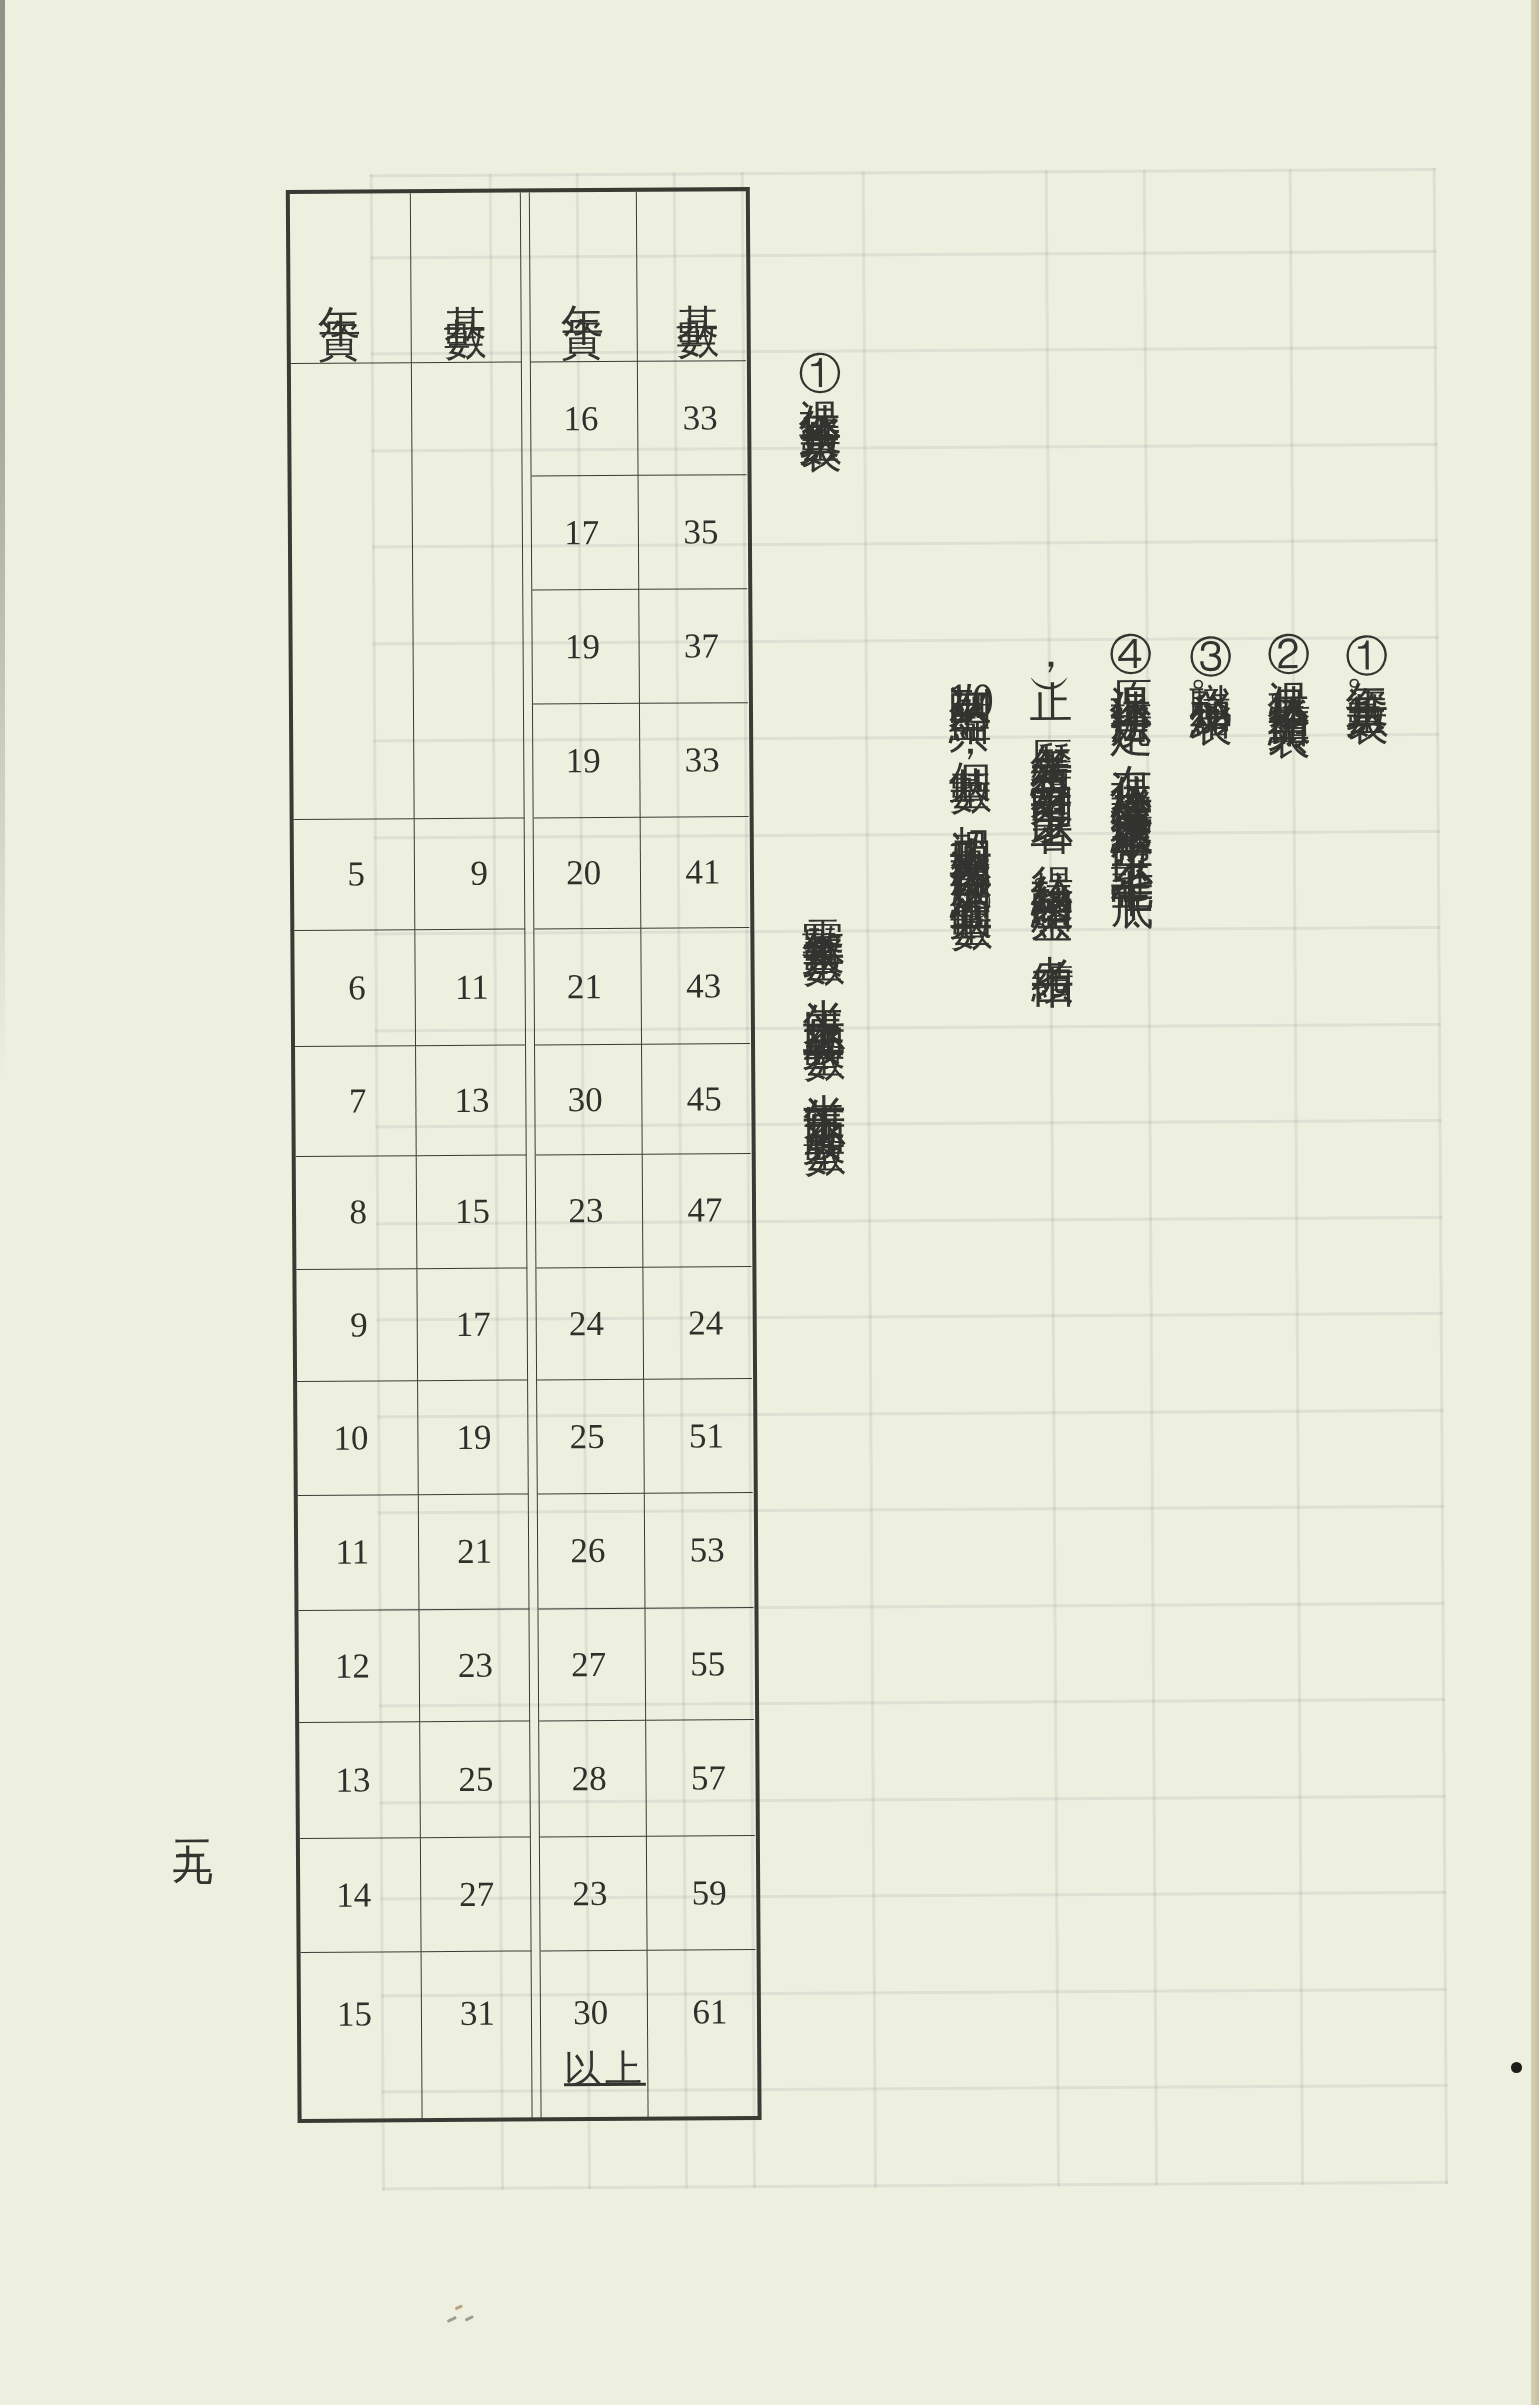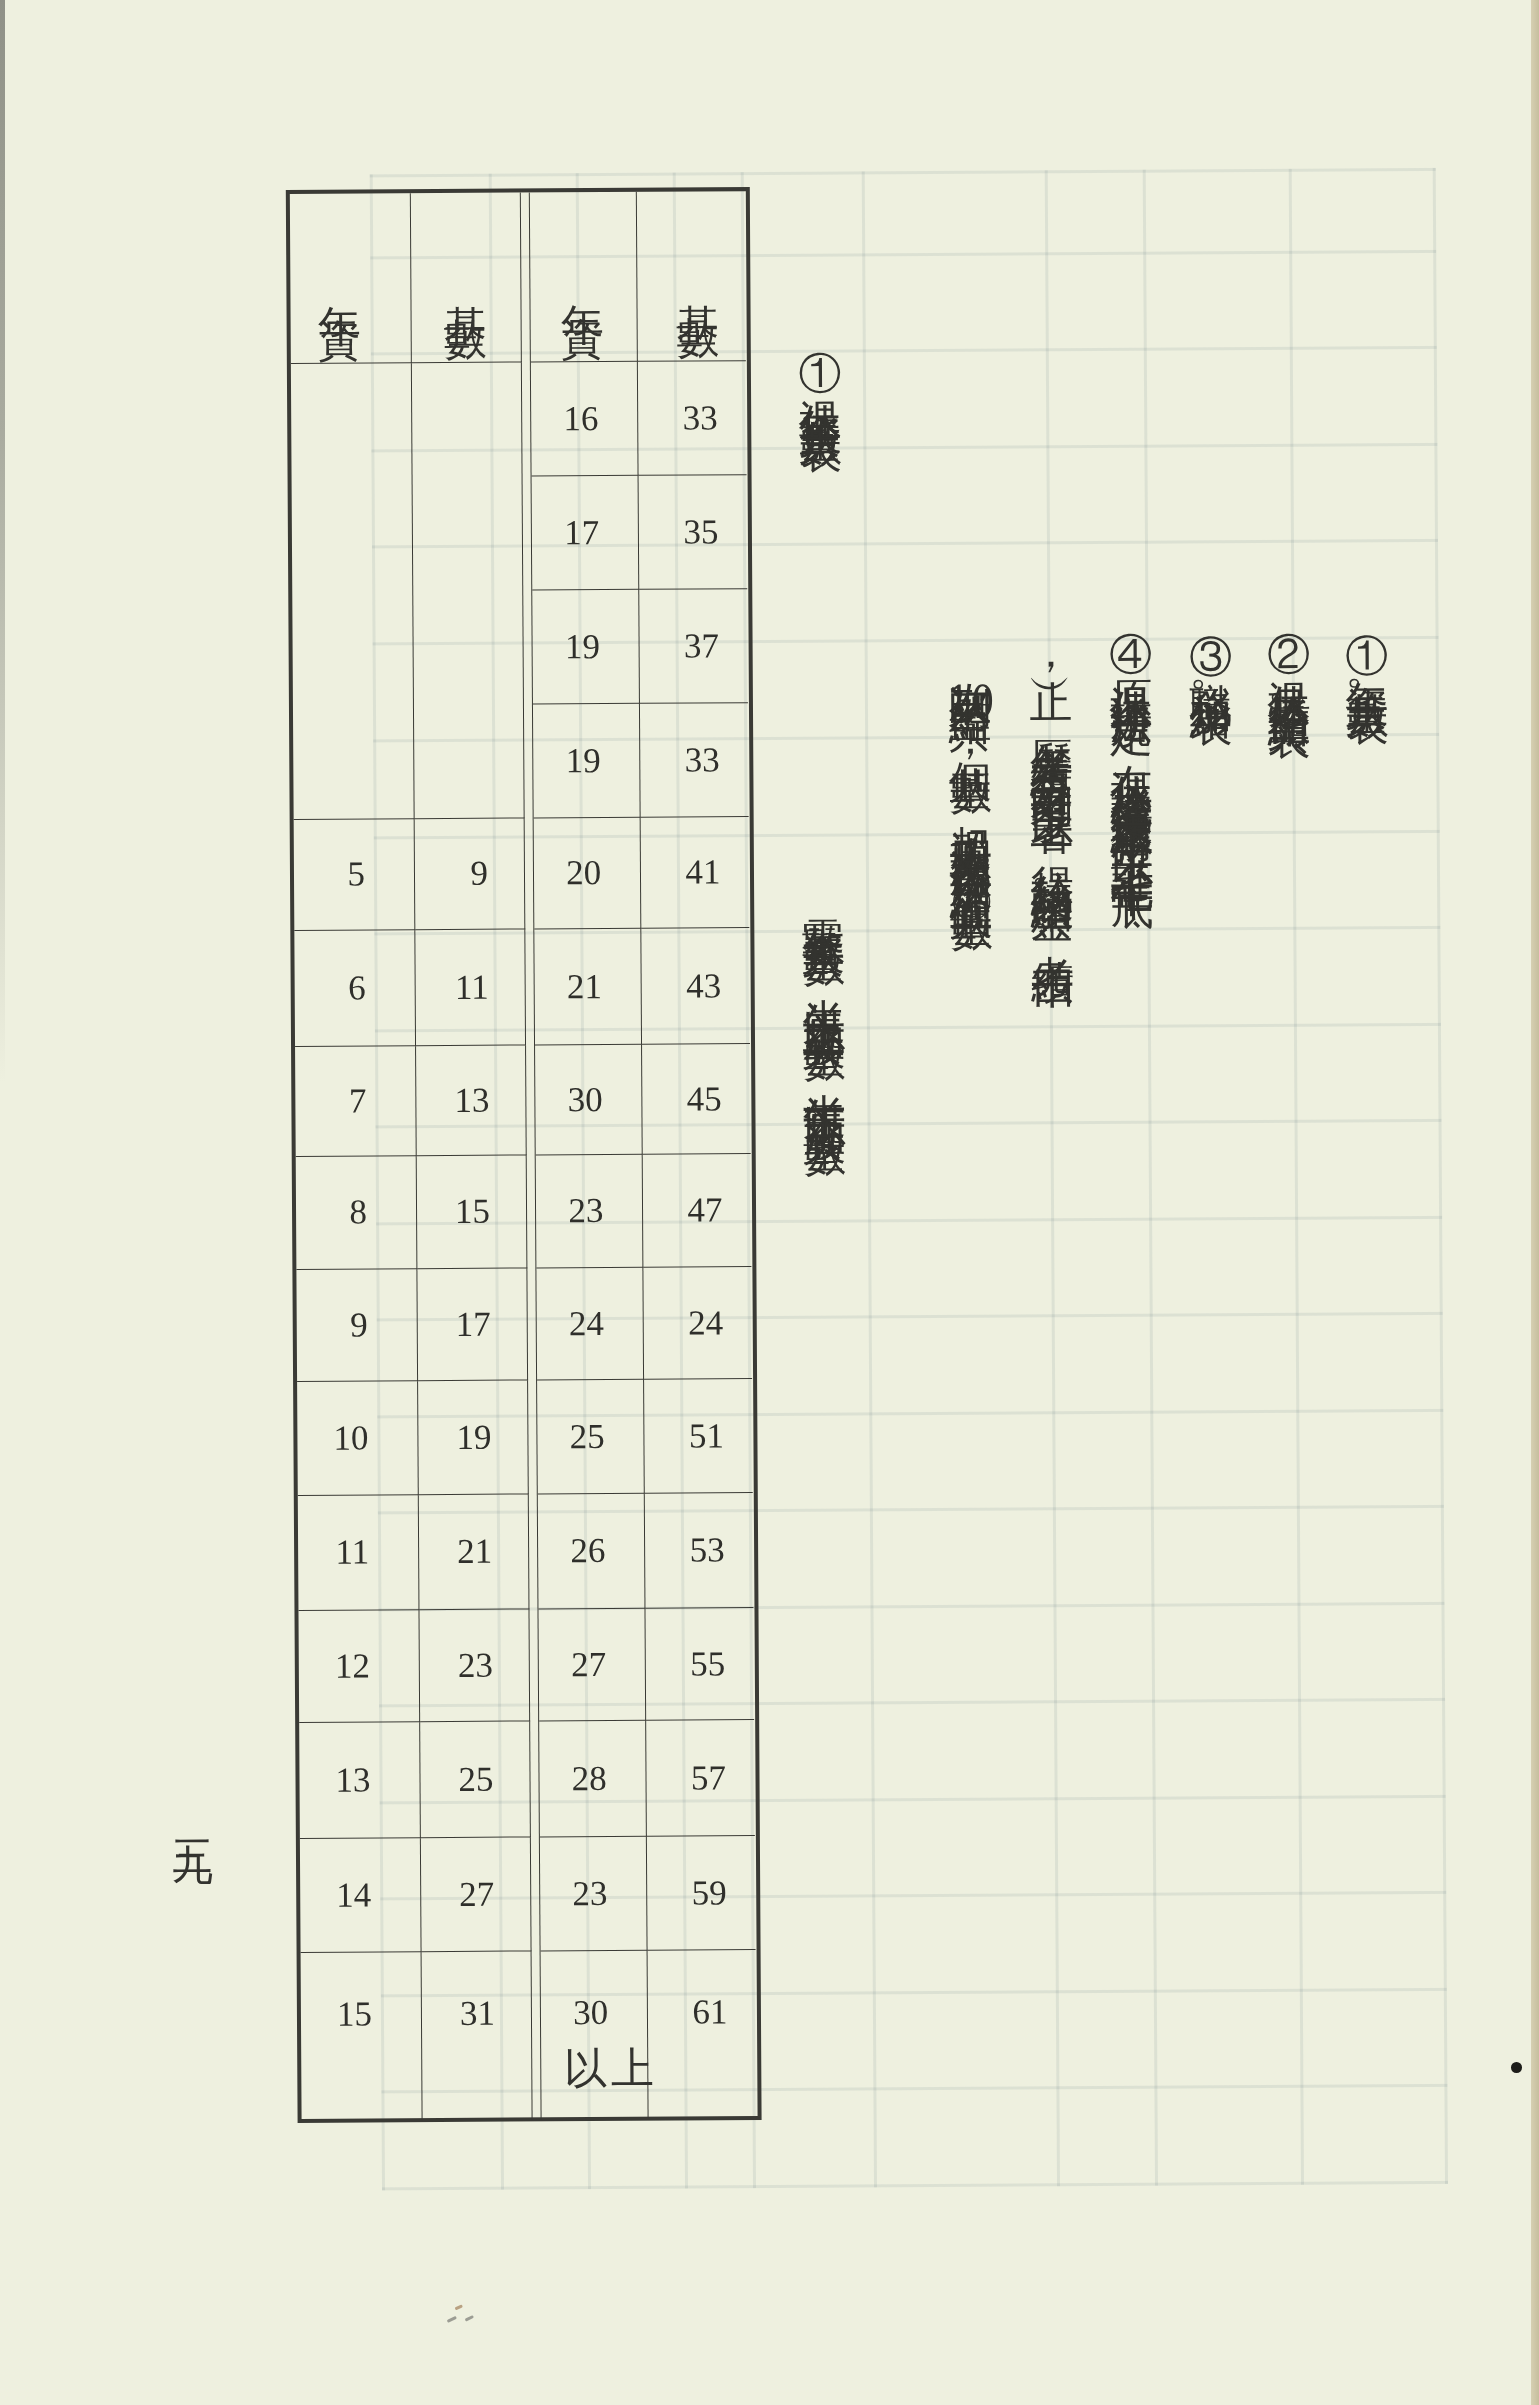--- a/index.html
+++ b/index.html
@@ -44,21 +44,21 @@
   .last { border-bottom:none; align-items:flex-start; padding-top:42px; }
   .spacer { grid-column:3; grid-row:1 / span 16; border-right:1.9px solid #3a3a35; box-sizing:border-box; }
   .vt {
     writing-mode:vertical-rl; text-orientation:upright;
     font-family:"DejaVu Serif", "Liberation Serif", serif;
     font-size:43px; letter-spacing:13.6px; margin-bottom:-13.6px; color:#33332f;
   }
   .suffix {
     position:absolute; left:23px; top:95px;
     font-family:"DejaVu Serif", "Liberation Serif", serif;
-    font-size:43px; line-height:45px; letter-spacing:3.9px; color:#33332f; white-space:nowrap;
+    font-size:37px; line-height:45px; letter-spacing:3.9px; color:#33332f; white-space:nowrap;text-decoration:underline;
   }
 
   
   .vcol {
     position:absolute; width:49px;
     writing-mode:vertical-rl; text-orientation:upright;
     font-family:"DejaVu Serif", "Liberation Serif", serif;
     font-size:43px; line-height:49px; letter-spacing:5.2px;
     white-space:nowrap; color:#33332f;
   }

